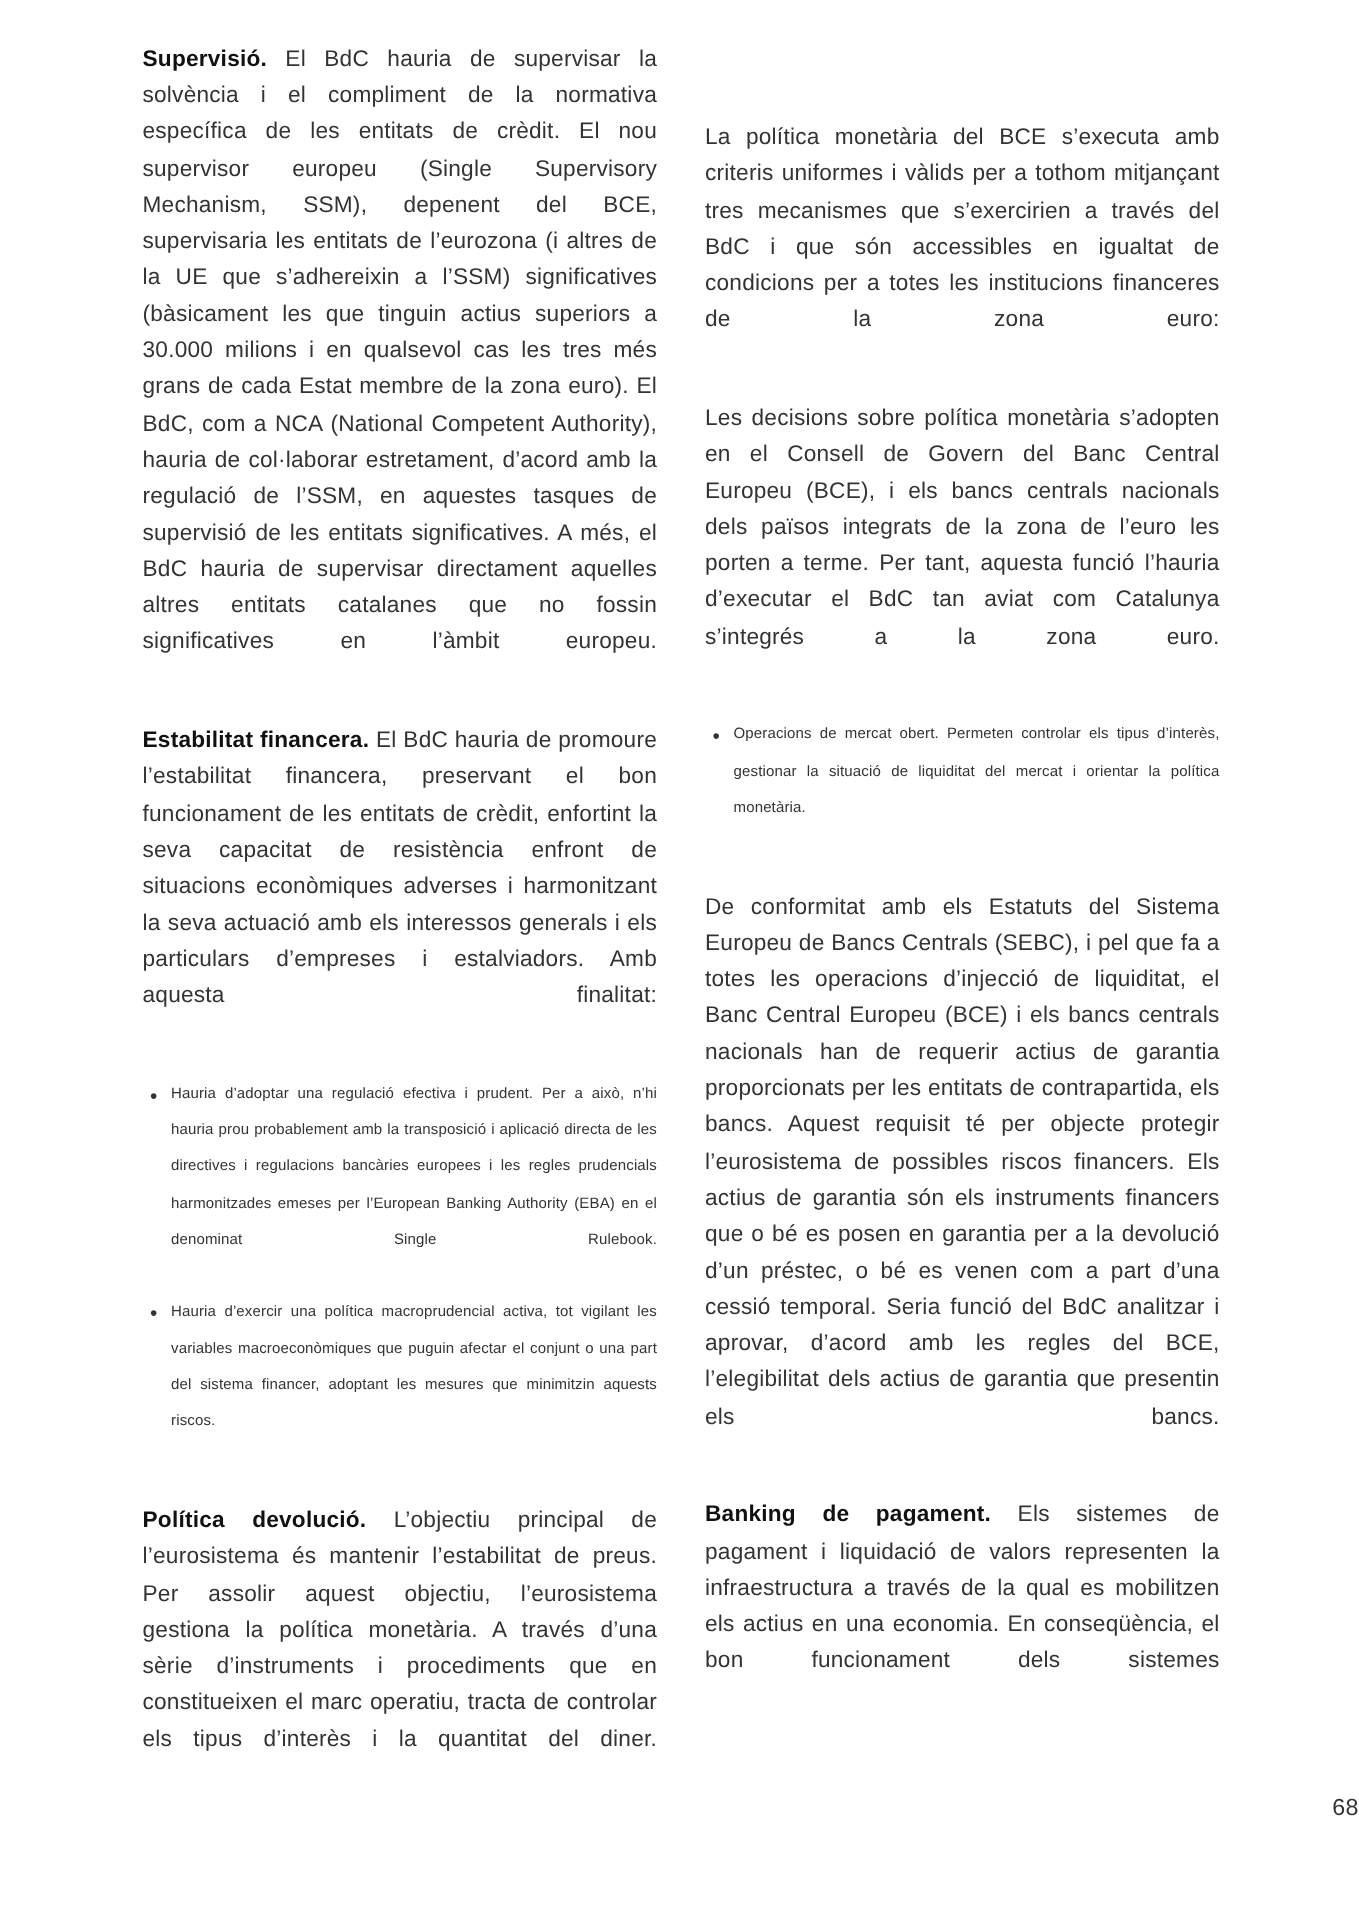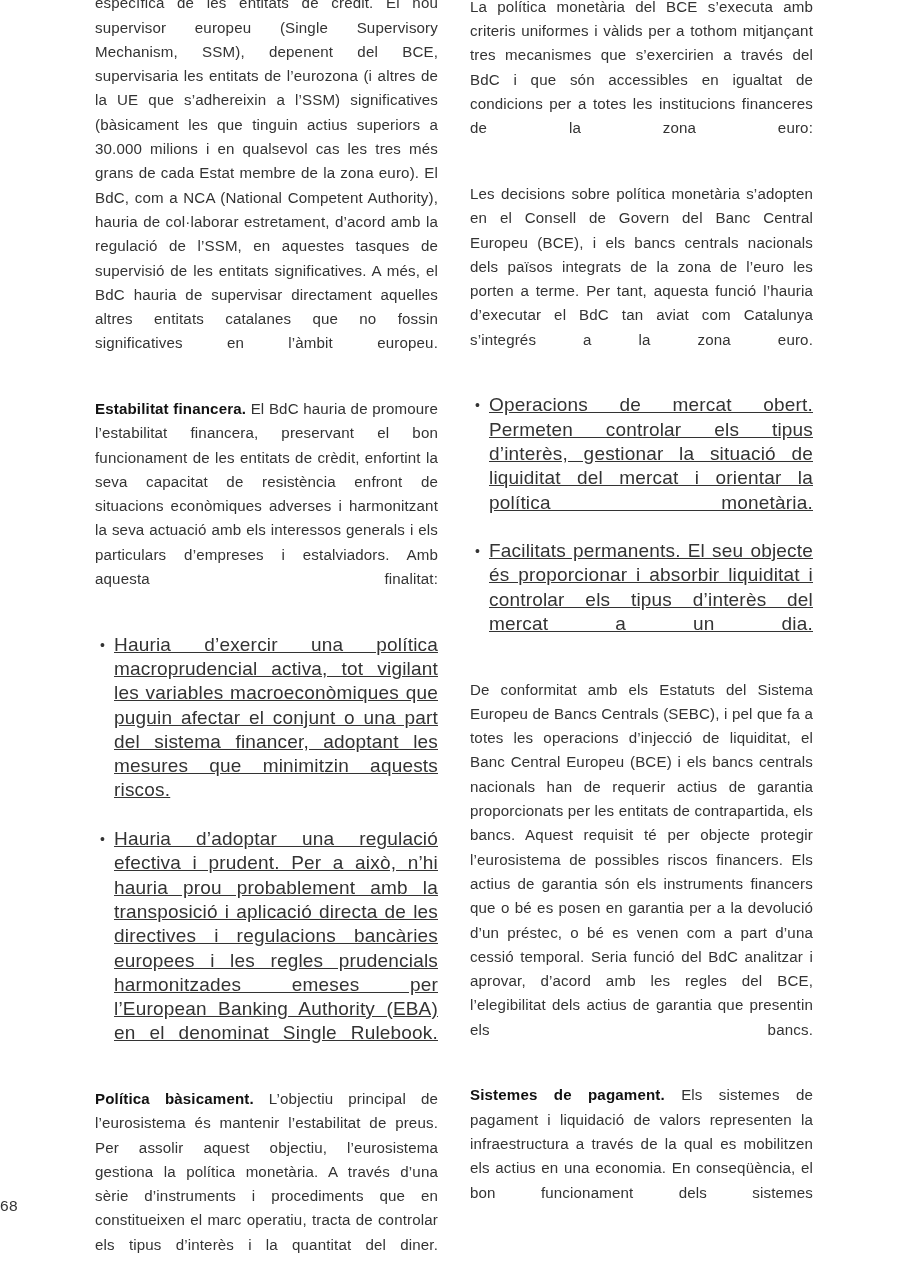--- a/index.html
+++ b/index.html
@@ -62,27 +62,26 @@
   ul.bullets {
     margin: 0 0 17px 0;
     padding: 0;
     list-style: none;
   }
 
   ul.bullets li {
     position: relative;
     margin: 0 0 0 0;
     padding-left: 19px;
-    font-size: 19px;
+    font-size: 10px;
     line-height: 24.3px;
     text-align: justify;
     text-justify: inter-word;
     color: #333333;
     letter-spacing: 0.01em;
-    text-decoration: underline;
   }
 
   ul.bullets li::before {
     content: "\2022";
     position: absolute;
     left: 5px;
     top: 0;
     font-size: 14px;
     line-height: 24.3px;
     color: #333333;
@@ -94,63 +93,62 @@
     content: "";
     display: inline-block;
     width: 100%;
   }
 
   .folio {
     position: absolute;
     left: 0;
     right: 0;
     top: 1196px;
-    text-align: left;
+    text-align: right;
     font-size: 15.5px;
     line-height: 20px;
     color: #333333;
     letter-spacing: 0.02em;
   }
 </style>
 </head>
 <body>
 
 <div class="page">
 
   <div class="columns">
 
     <div class="column">
 
       <p class="para"><span class="lead">Supervisió.</span><span> El BdC hauria de supervisar la solvència i el compliment de la normativa específica de les entitats de crèdit. El nou supervisor europeu (Single Supervisory Mechanism, SSM), depenent del BCE, supervisaria les entitats de l’eurozona (i altres de la UE que s’adhereixin a l’SSM) significatives (bàsicament les que tinguin actius superiors a 30.000 milions i en qualsevol cas les tres més grans de cada Estat membre de la zona euro). El BdC, com a NCA (National Competent Authority), hauria de col·laborar estretament, d’acord amb la regulació de l’SSM, en aquestes tasques de supervisió de les entitats significatives. A més, el BdC hauria de supervisar directament aquelles altres entitats catalanes que no fossin significatives en l’àmbit europeu.</span></p>
 
       <p class="para"><span class="lead">Estabilitat financera.</span><span> El BdC hauria de promoure l’estabilitat financera, preservant el bon funcionament de les entitats de crèdit, enfortint la seva capacitat de resistència enfront de situacions econòmiques adverses i harmonitzant la seva actuació amb els interessos generals i els particulars d’empreses i estalviadors. Amb aquesta finalitat:</span></p>
 
       <ul class="bullets">
+        <li>Hauria d’adoptar una regulació efectiva i prudent. Per a això, n’hi hauria prou probablement amb la transposició i aplicació directa de les directives i regulacions bancàries europees i les regles prudencials harmonitzades emeses per l’European Banking Authority (EBA) en el denominat Single Rulebook.</li>
         <li>Hauria d’exercir una política macroprudencial activa, tot vigilant les variables macroeconòmiques que puguin afectar el conjunt o una part del sistema financer, adoptant les mesures que minimitzin aquests riscos.</li>
-        <li>Hauria d’adoptar una regulació efectiva i prudent. Per a això, n’hi hauria prou probablement amb la transposició i aplicació directa de les directives i regulacions bancàries europees i les regles prudencials harmonitzades emeses per l’European Banking Authority (EBA) en el denominat Single Rulebook.</li>
       </ul>
 
-      <p class="para"><span class="lead">Política bàsicament.</span><span> L’objectiu principal de l’eurosistema és mantenir l’estabilitat de preus. Per assolir aquest objectiu, l’eurosistema gestiona la política monetària. A través d’una sèrie d’instruments i procediments que en constitueixen el marc operatiu, tracta de controlar els tipus d’interès i la quantitat del diner.</span></p>
+      <p class="para"><span class="lead">Política devolució.</span><span> L’objectiu principal de l’eurosistema és mantenir l’estabilitat de preus. Per assolir aquest objectiu, l’eurosistema gestiona la política monetària. A través d’una sèrie d’instruments i procediments que en constitueixen el marc operatiu, tracta de controlar els tipus d’interès i la quantitat del diner.</span></p>
 
     </div>
 
     <div class="column">
 
       <p class="para"><span>La política monetària del BCE s’executa amb criteris uniformes i vàlids per a tothom mitjançant tres mecanismes que s’exercirien a través del BdC i que són accessibles en igualtat de condicions per a totes les institucions financeres de la zona euro:</span></p>
 
       <p class="para"><span>Les decisions sobre política monetària s’adopten en el Consell de Govern del Banc Central Europeu (BCE), i els bancs centrals nacionals dels països integrats de la zona de l’euro les porten a terme. Per tant, aquesta funció l’hauria d’executar el BdC tan aviat com Catalunya s’integrés a la zona euro.</span></p>
 
       <ul class="bullets">
         <li>Operacions de mercat obert. Permeten controlar els tipus d’interès, gestionar la situació de liquiditat del mercat i orientar la política monetària.</li>
-        <li>Facilitats permanents. El seu objecte és proporcionar i absorbir liquiditat i controlar els tipus d’interès del mercat a un dia.</li>
       </ul>
 
       <p class="para"><span>De conformitat amb els Estatuts del Sistema Europeu de Bancs Centrals (SEBC), i pel que fa a totes les operacions d’injecció de liquiditat, el Banc Central Europeu (BCE) i els bancs centrals nacionals han de requerir actius de garantia proporcionats per les entitats de contrapartida, els bancs. Aquest requisit té per objecte protegir l’eurosistema de possibles riscos financers. Els actius de garantia són els instruments financers que o bé es posen en garantia per a la devolució d’un préstec, o bé es venen com a part d’una cessió temporal. Seria funció del BdC analitzar i aprovar, d’acord amb les regles del BCE, l’elegibilitat dels actius de garantia que presentin els bancs.</span></p>
 
-      <p class="para"><span class="lead">Sistemes de pagament.</span><span> Els sistemes de pagament i liquidació de valors representen la infraestructura a través de la qual es mobilitzen els actius en una economia. En conseqüència, el bon funcionament dels sistemes</span></p>
+      <p class="para"><span class="lead">Banking de pagament.</span><span> Els sistemes de pagament i liquidació de valors representen la infraestructura a través de la qual es mobilitzen els actius en una economia. En conseqüència, el bon funcionament dels sistemes</span></p>
 
     </div>
 
   </div>
 
   <div class="folio">68</div>
 
 </div>
 
 </body></html>

